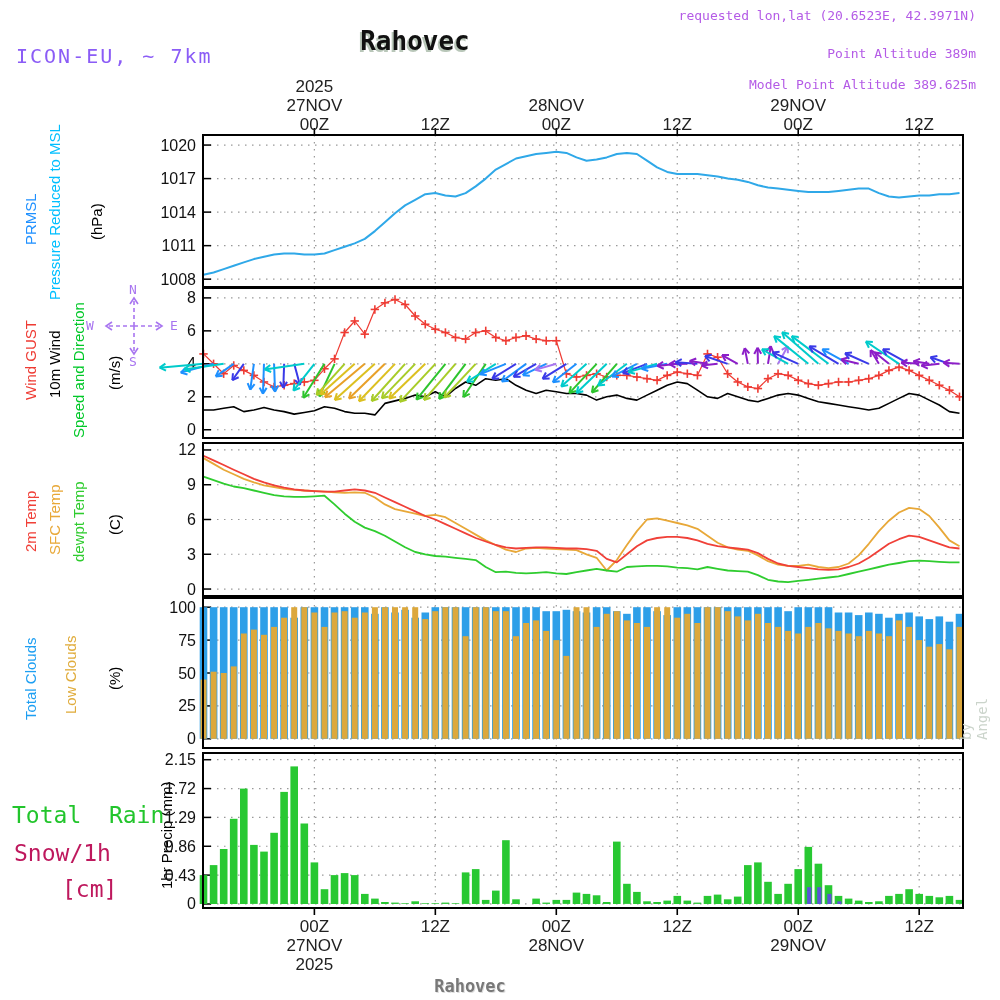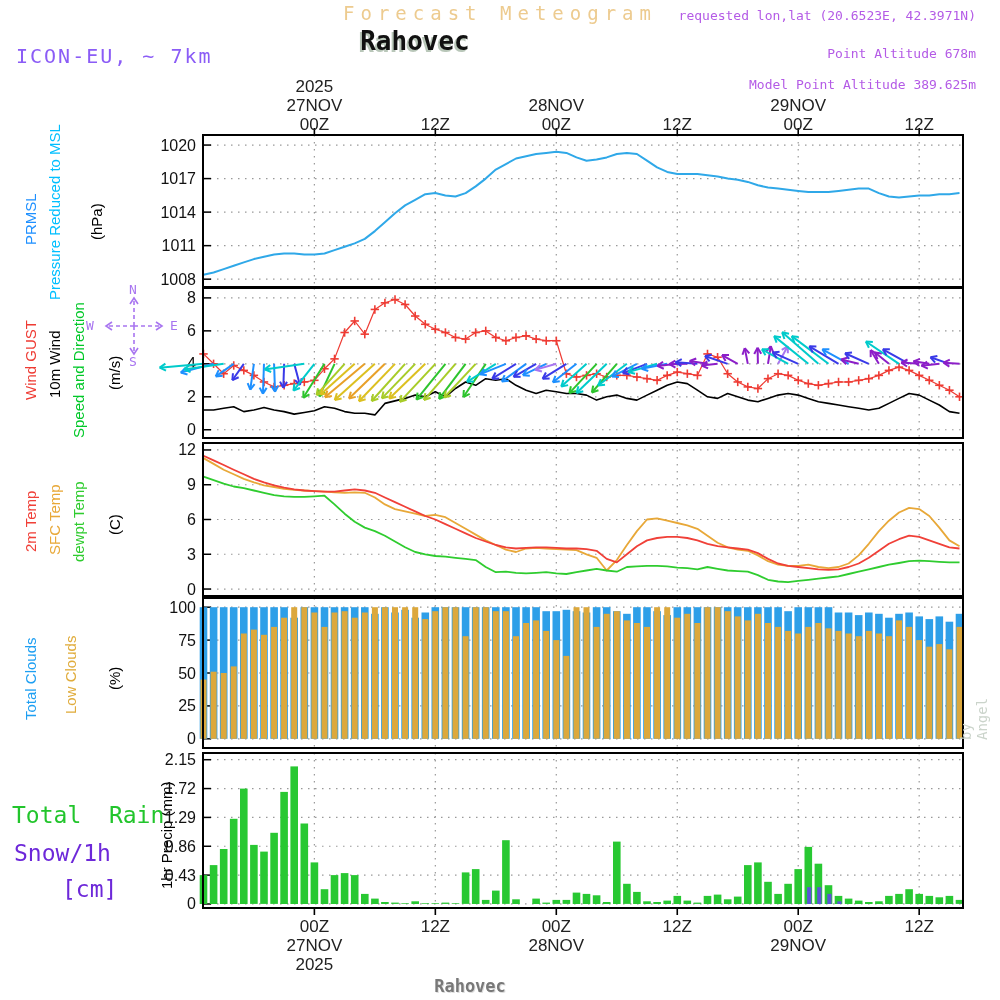--- a/index.html
+++ b/index.html
@@ -12,36 +12,35 @@
       color:#111;font-family:"DejaVu Sans Mono",monospace;text-shadow:-2px 2px 0 #b9c7b9;}
   .purple-note{right:24px;text-align:right;font-size:13px;color:#B45BE6;
       font-family:"DejaVu Sans Mono",monospace;white-space:pre;}
   #model-label{top:44px;left:16px;font-size:20px;letter-spacing:2px;color:#8b5cf6;
       font-family:"DejaVu Sans Mono",monospace;}
   .rot{position:absolute;transform:rotate(-90deg);transform-origin:left top;white-space:nowrap;
       font-size:15px;}
   .c-prmsl{color:#1E90FF;} .c-pres{color:#00BFFF;} .c-black{color:#000;}
   .c-gust{color:#EE3B33;} .c-sd{color:#00C828;} .c-t2m{color:#F04038;}
   .c-sfc{color:#E8A838;} .c-dew{color:#2FCC2F;} .c-tc{color:#1E9FF2;} .c-lc{color:#E0AC3C;}
-  .c-rain{color:#22C52C;} .c-snow{color:#6d28d9;text-align:right;}
+  .c-rain{color:#22C52C;} .c-snow{color:#be185d;text-align:right;}
   .legend-h{position:absolute;font-size:23px;font-family:"DejaVu Sans Mono",monospace;white-space:pre;}
   #watermark{left:958px;top:740px;transform:rotate(-90deg);transform-origin:left top;
       color:#CBD4CB;font-size:14px;font-family:"DejaVu Sans Mono",monospace;}
   #footer-station{top:976px;left:300px;width:340px;text-align:center;font-size:17px;font-weight:bold;
       color:#787878;font-family:"DejaVu Sans Mono",monospace;text-shadow:1px 1px 0 #ddd;}
   svg text{font-family:"Liberation Sans",sans-serif;}
 </style>
 </head>
 <body>
 
 <div id="app">
-  <div id="main-title" class="abs">Forecast Meteogram</div>
   <div id="station-title" class="abs">Rahovec</div>
   <div class="abs purple-note" style="top:8px;">requested lon,lat (20.6523E, 42.3971N)</div>
-  <div class="abs purple-note" style="top:46px;">Point Altitude 678m</div>
+  <div class="abs purple-note" style="top:46px;">Point Altitude 389m</div>
   <div class="abs purple-note" style="top:65px;margin-top:12px;">Model Point Altitude 389.625m</div>
   <div id="model-label" class="abs">ICON-EU, ~ 7km</div>
 
   <div class="rot c-prmsl" style="left:22px;top:245px;">PRMSL</div>
   <div class="rot c-pres" style="left:46px;top:300px;">Pressure Reduced to MSL</div>
   <div class="rot c-black" style="left:88px;top:240px;">(hPa)</div>
 
   <div class="rot c-gust" style="left:22px;top:400px;">Wind GUST</div>
   <div class="rot c-black" style="left:46px;top:398px;">10m Wind</div>
   <div class="rot c-sd" style="left:70px;top:438px;">Speed and Direction</div>

